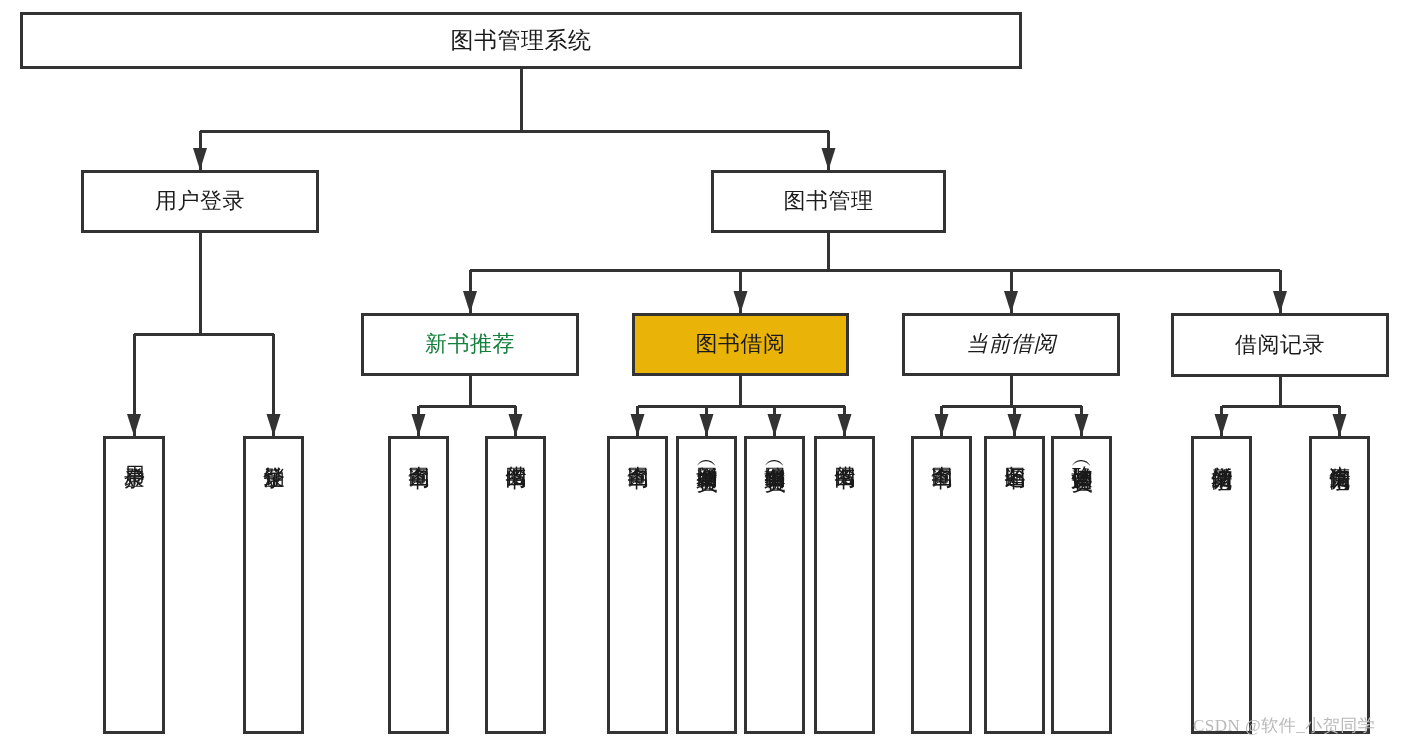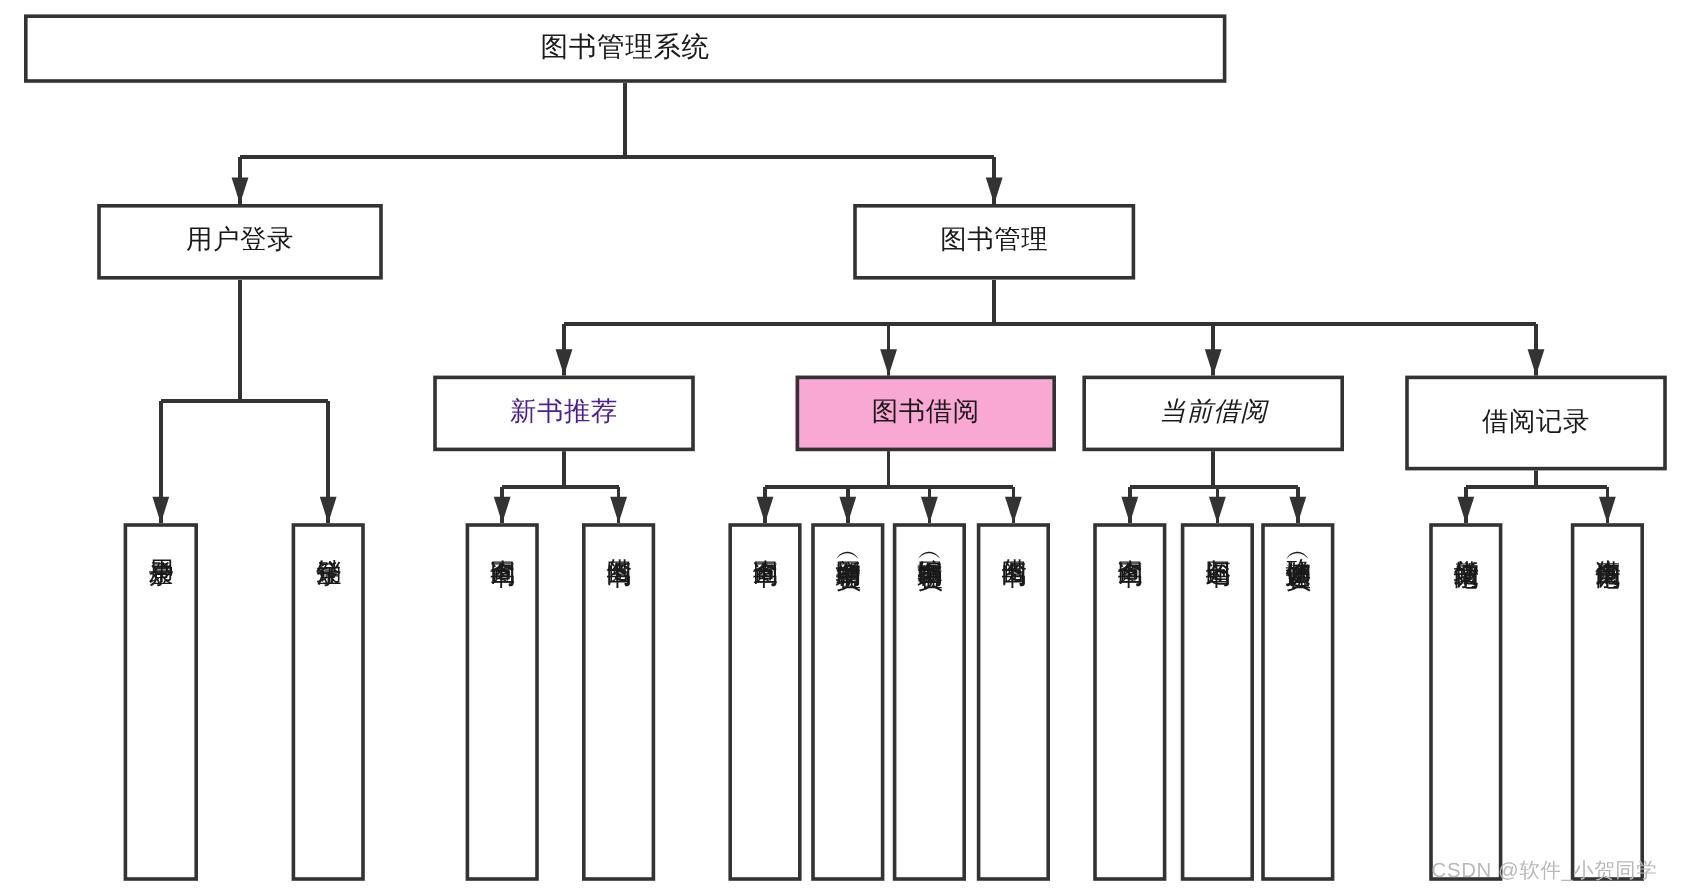--- a/index.html
+++ b/index.html
@@ -59,21 +59,21 @@
     line-height: 1.0;
     letter-spacing: 1px;
   }
   .node.root .label { font-size: 23px; }
   .watermark {
     position: absolute;
     color: #b9b9b9;
     font-size: 17px;
     letter-spacing: 0.5px;
     white-space: nowrap;
-    font-family: Liberation Sans, sans-serif;
+    font-family: Liberation Serif, serif;
   }
 </style>
 </head>
 <body>
 
 <div id="diagram-root">
   <svg class="wires" viewBox="0 0 1405 747" xmlns="http://www.w3.org/2000/svg">
     <g id="wire-group" fill="none" stroke="#333333" stroke-width="3">
         <line x1="521" y1="69" x2="521" y2="131" shape-rendering="crispEdges"></line>
         <line x1="200" y1="131" x2="828.5" y2="131" shape-rendering="crispEdges"></line>
@@ -136,29 +136,29 @@
       <div class="node horiz root" style="left: 20px; top: 12px; width: 1002px; height: 57px; border-color: rgb(51, 51, 51); background: rgb(255, 255, 255);">
         <span class="label" style="color: rgb(26, 26, 26);">图书管理系统</span>
       </div>
       <div class="node horiz" style="left: 81px; top: 170px; width: 238px; height: 63px; border-color: rgb(51, 51, 51); background: rgb(255, 255, 255);">
         <span class="label" style="color: rgb(26, 26, 26);">用户登录</span>
       </div>
       <div class="node horiz" style="left: 711px; top: 170px; width: 235px; height: 63px; border-color: rgb(51, 51, 51); background: rgb(255, 255, 255); justify-content: center;">
         <span class="label" style="color: rgb(26, 26, 26);">图书管理</span>
       </div>
       <div class="node horiz" style="left: 361px; top: 313px; width: 218px; height: 63px; border-color: rgb(51, 51, 51); background: rgb(255, 255, 255);">
-        <span class="label" style="color: #4c1d95;">新书推荐</span>
-      </div>
-      <div class="node horiz" style="left: 632px; top: 313px; width: 217px; height: 63px; border-color: rgb(51, 51, 51); background: #f9a8d4; margin-left: 31px;">
+        <span class="label" style="color: #15803d;">新书推荐</span>
+      </div>
+      <div class="node horiz" style="left: 632px; top: 313px; width: 217px; height: 63px; border-color: rgb(51, 51, 51); background: #eab308;">
         <span class="label" style="color: rgb(26, 26, 26);">图书借阅</span>
       </div>
       <div class="node horiz" style="left: 902px; top: 313px; width: 218px; height: 63px; border-color: rgb(51, 51, 51); background: rgb(255, 255, 255);">
         <span class="label" style="color: rgb(26, 26, 26); font-style: italic;">当前借阅</span>
       </div>
-      <div class="node horiz" style="left: 1171px; top: 313px; width: 218px; height: 79px; border-color: rgb(51, 51, 51); background: rgb(255, 255, 255);">
+      <div class="node horiz" style="left: 1171px; top: 313px; width: 218px; height: 64px; border-color: rgb(51, 51, 51); background: rgb(255, 255, 255);">
         <span class="label" style="color: rgb(26, 26, 26);">借阅记录</span>
       </div>
       <div class="node vert" style="left: 103px; top: 436px; width: 62px; height: 298px; border-color: rgb(51, 51, 51); background: rgb(255, 255, 255);">
         <span class="label" style="color: rgb(26, 26, 26);">用户登录</span>
       </div>
       <div class="node vert" style="left: 243px; top: 436px; width: 61px; height: 298px; border-color: rgb(51, 51, 51); background: rgb(255, 255, 255);">
         <span class="label" style="color: rgb(26, 26, 26);">注销登录</span>
       </div>
       <div class="node vert" style="left: 388px; top: 436px; width: 61px; height: 298px; border-color: rgb(51, 51, 51); background: rgb(255, 255, 255);">
         <span class="label" style="color: rgb(26, 26, 26);">查询图书</span>

